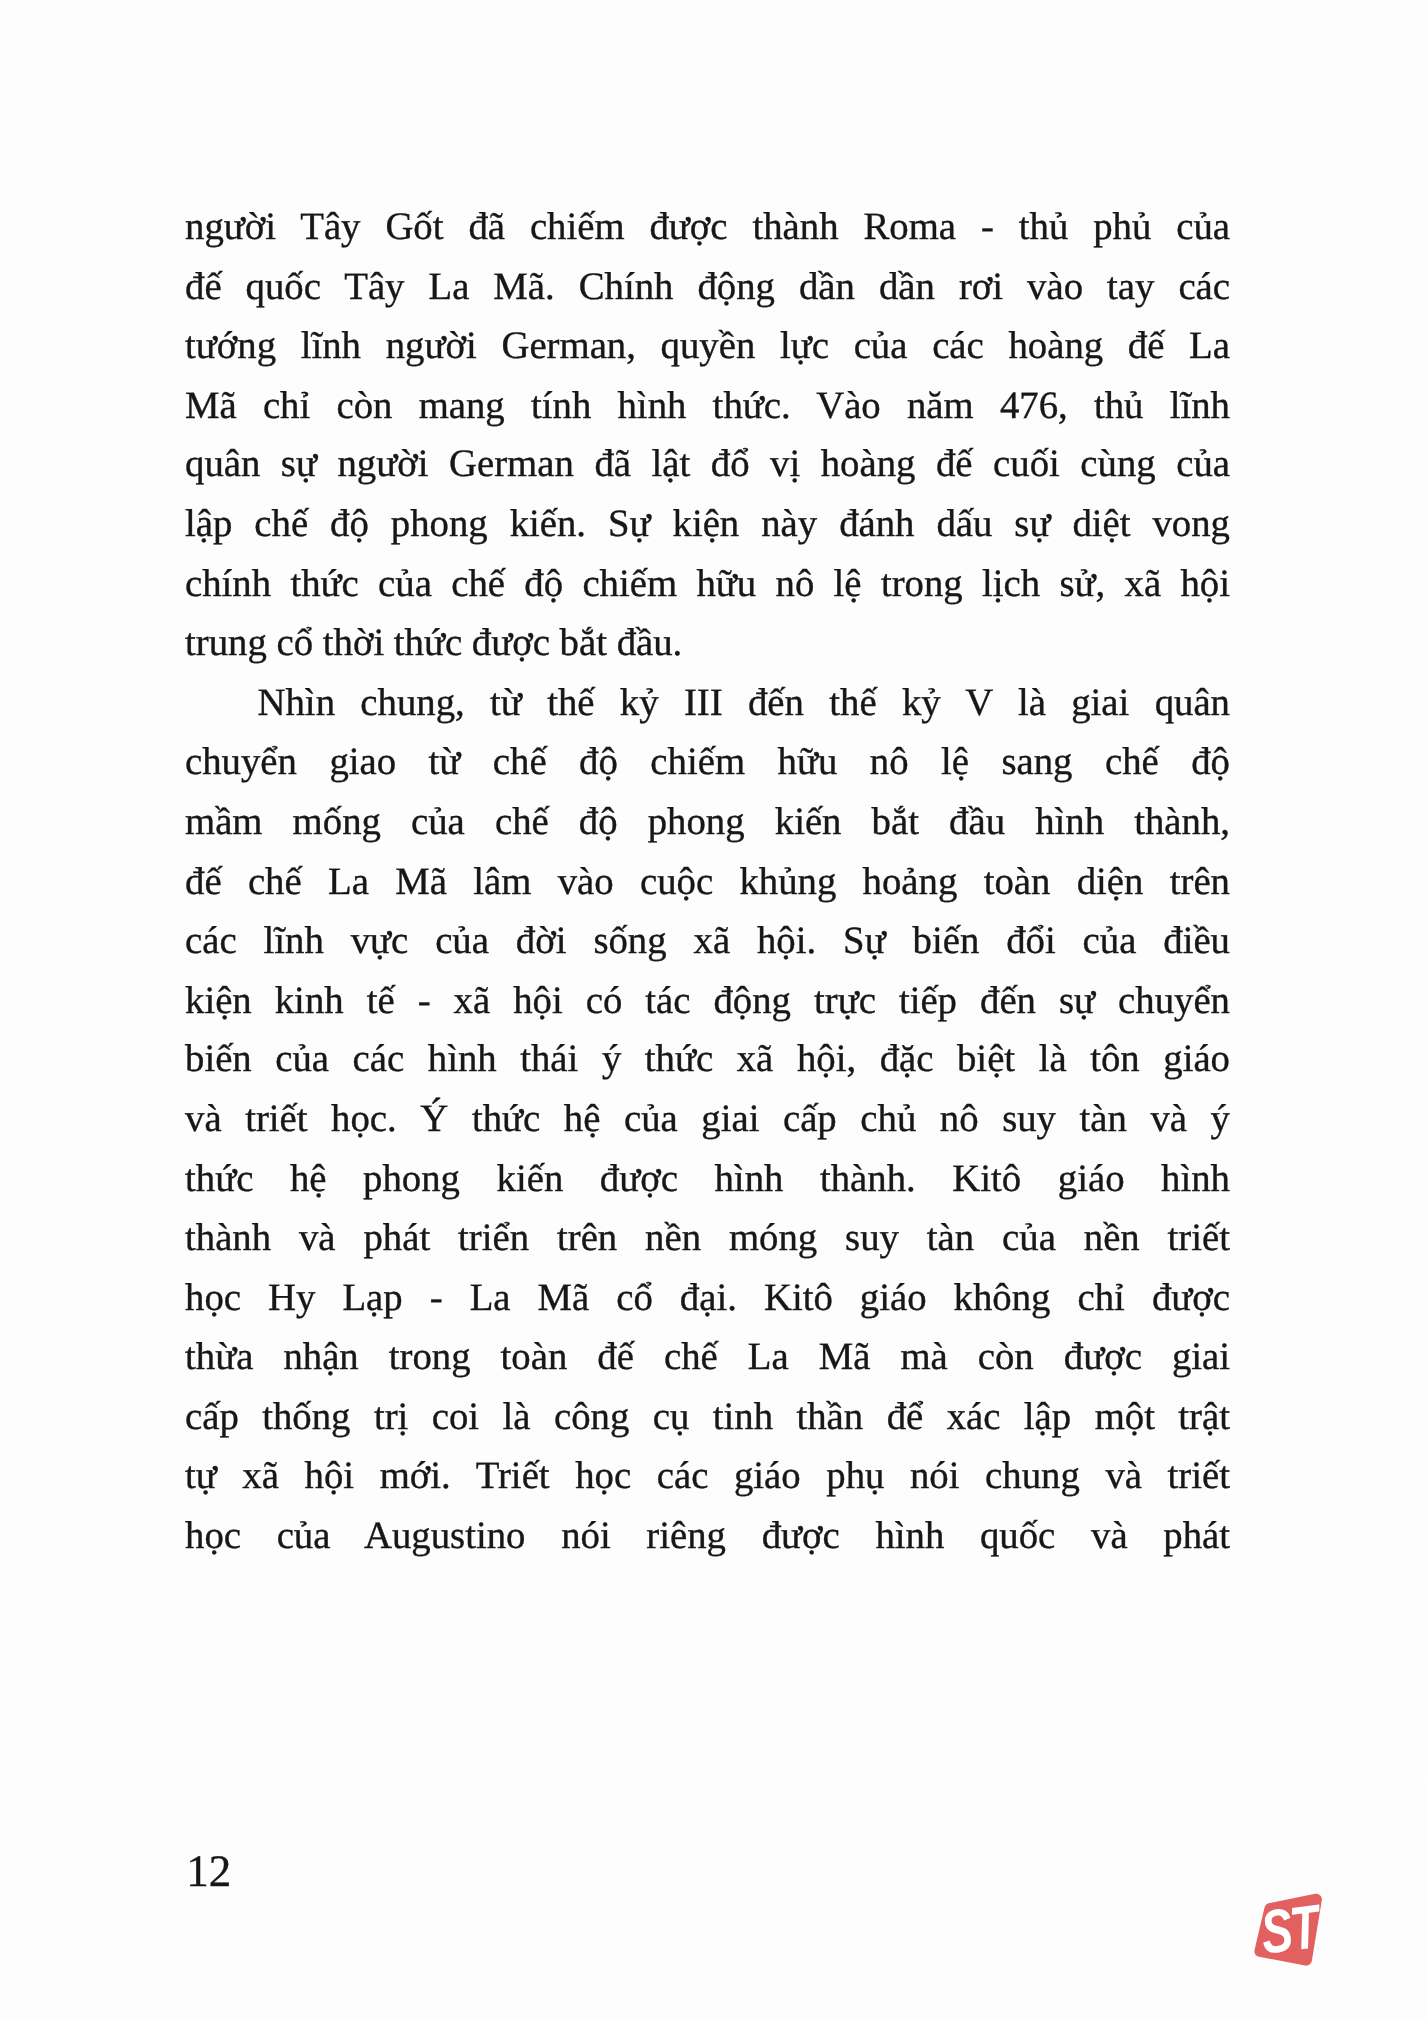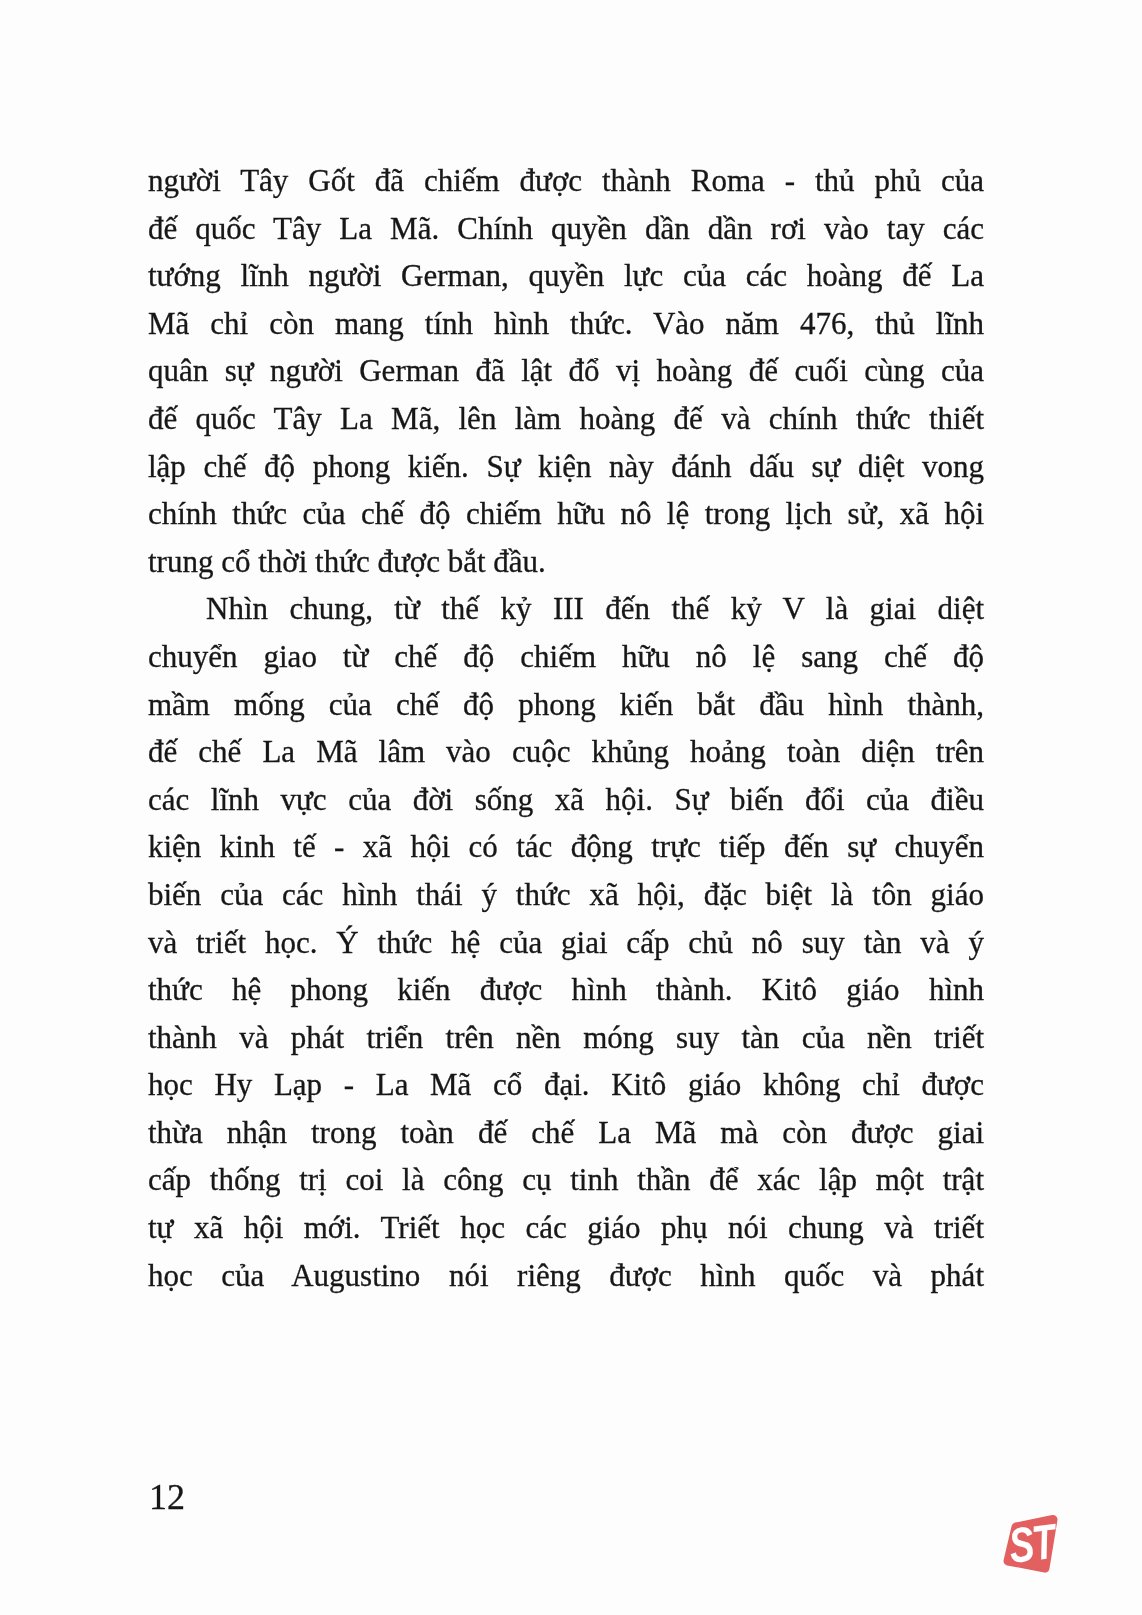--- a/index.html
+++ b/index.html
@@ -56,30 +56,29 @@
   }
 </style>
 </head>
 <body>
 
 <div class="page">
 
   <div class="text-block">
 
     <div class="line">người Tây Gốt đã chiếm được thành Roma - thủ phủ của</div>
-    <div class="line">đế quốc Tây La Mã. Chính quyền dần dần rơi vào tay các</div>
+    <div class="line">đế quốc Tây La Mã. Chính động dần dần rơi vào tay các</div>
     <div class="line">tướng lĩnh người German, quyền lực của các hoàng đế La</div>
     <div class="line">Mã chỉ còn mang tính hình thức. Vào năm 476, thủ lĩnh</div>
     <div class="line">quân sự người German đã lật đổ vị hoàng đế cuối cùng của</div>
-    <div class="line">đế quốc Tây La Mã, lên làm hoàng đế và chính thức thiết</div>
     <div class="line">lập chế độ phong kiến. Sự kiện này đánh dấu sự diệt vong</div>
     <div class="line">chính thức của chế độ chiếm hữu nô lệ trong lịch sử, xã hội</div>
     <div class="line para-end">trung cổ thời thức được bắt đầu.</div>
 
-    <div class="line indent"><span class="italic">Nhìn chung</span><span>, từ thế kỷ III đến thế kỷ V là giai diệt</span></div>
+    <div class="line indent"><span class="italic">Nhìn chung</span><span>, từ thế kỷ III đến thế kỷ V là giai quân</span></div>
     <div class="line">chuyển giao từ chế độ chiếm hữu nô lệ sang chế độ</div>
     <div class="line">mầm mống của chế độ phong kiến bắt đầu hình thành,</div>
     <div class="line">đế chế La Mã lâm vào cuộc khủng hoảng toàn diện trên</div>
     <div class="line">các lĩnh vực của đời sống xã hội. Sự biến đổi của điều</div>
     <div class="line">kiện kinh tế - xã hội có tác động trực tiếp đến sự chuyển</div>
     <div class="line">biến của các hình thái ý thức xã hội, đặc biệt là tôn giáo</div>
     <div class="line">và triết học. Ý thức hệ của giai cấp chủ nô suy tàn và ý</div>
     <div class="line">thức hệ phong kiến được hình thành. Kitô giáo hình</div>
     <div class="line">thành và phát triển trên nền móng suy tàn của nền triết</div>
     <div class="line">học Hy Lạp - La Mã cổ đại. Kitô giáo không chỉ được</div>

